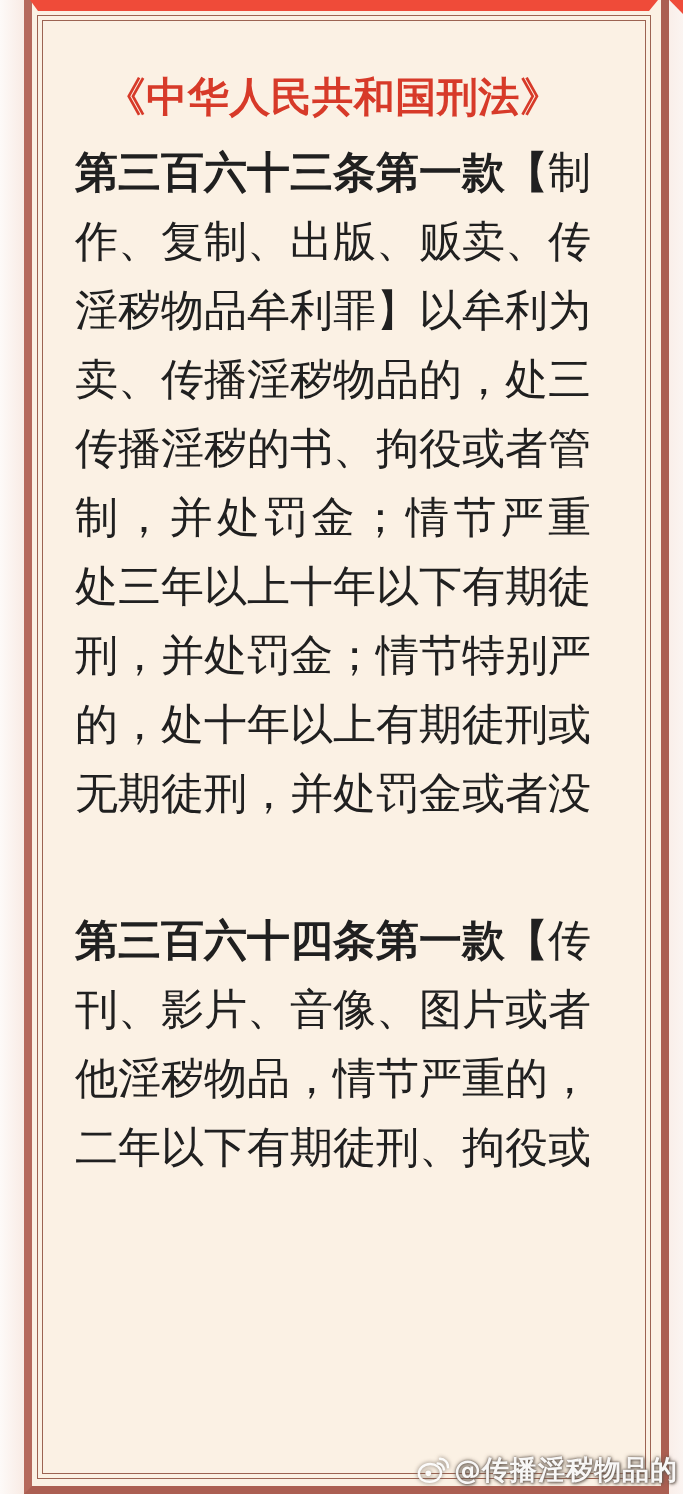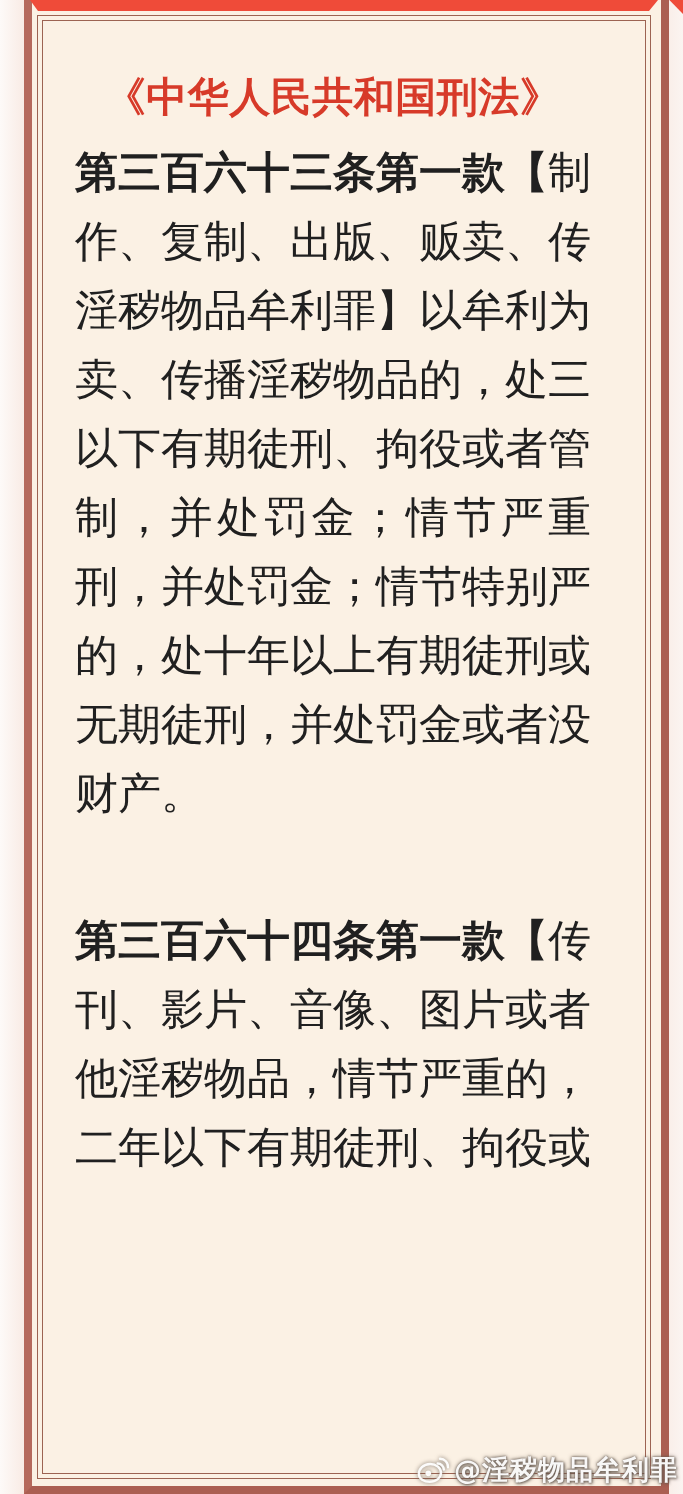--- a/index.html
+++ b/index.html
@@ -71,39 +71,39 @@
 <div class="frame"></div>
 
 <div class="content">
   <h1 class="title">《中华人民共和国刑法》</h1>
   <div id="paragraphs">
       <div class="para">
         <div class="line"><b class="lead">第三百六十三条第一款【</b>制</div>
         <div class="line">作、复制、出版、贩卖、传播</div>
         <div class="line">淫秽物品牟利罪】以牟利为目</div>
         <div class="line">卖、传播淫秽物品的，处三年</div>
-        <div class="line">以下有期徒刑、拘役或者管</div>
+        <div class="line">传播淫秽的书、拘役或者管</div>
         <div class="line">制，并处罚金；情节严重的，</div>
+        <div class="line">处三年以上十年以下有期徒</div>
         <div class="line">刑，并处罚金；情节特别严重</div>
         <div class="line">的，处十年以上有期徒刑或者</div>
         <div class="line">无期徒刑，并处罚金或者没收</div>
-        <div class="line last">财产。</div>
       </div>
       <div class="para">
         <div class="line"><b class="lead">第三百六十四条第一款【</b>传播</div>
         <div class="line">刊、影片、音像、图片或者其</div>
         <div class="line">他淫秽物品，情节严重的，处</div>
         <div class="line">二年以下有期徒刑、拘役或者</div>
       </div>
     </div>
 </div>
 
 <div class="watermark">
   <svg width="32" height="27" viewBox="0 0 34 28" aria-hidden="true">
     <g fill="none" stroke="rgba(255,255,255,0.95)" stroke-width="2.6" stroke-linecap="round">
       <path d="M14 7 C6.5 7 2 12.5 2 17.5 C2 23 7.5 26 13.5 26 C20.5 26 25.5 21.5 25.5 16.5 C25.5 11.5 20.5 7 14 7 Z"></path>
       <path d="M22 6.5 C25.5 6.5 28.5 9.5 28.5 13"></path>
       <path d="M24.5 1.5 C29.5 1.5 33 5.5 33 10.5"></path>
     </g>
     <circle cx="12" cy="17" r="3" fill="rgba(255,255,255,0.95)"></circle>
   </svg>
-  <span>@淫秽物品牟利罪</span>
+  <span>@传播淫秽物品的</span>
 </div>
 
 </body></html>

